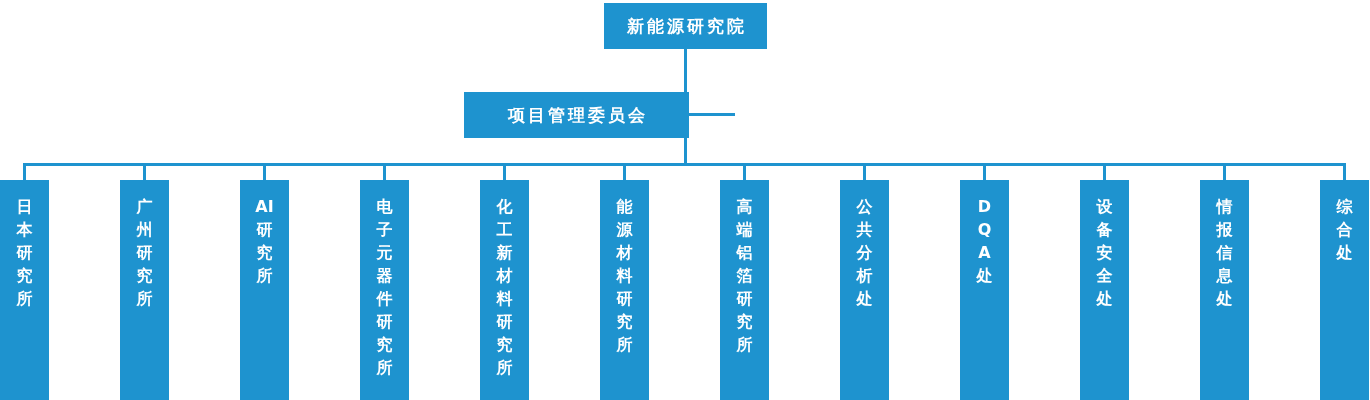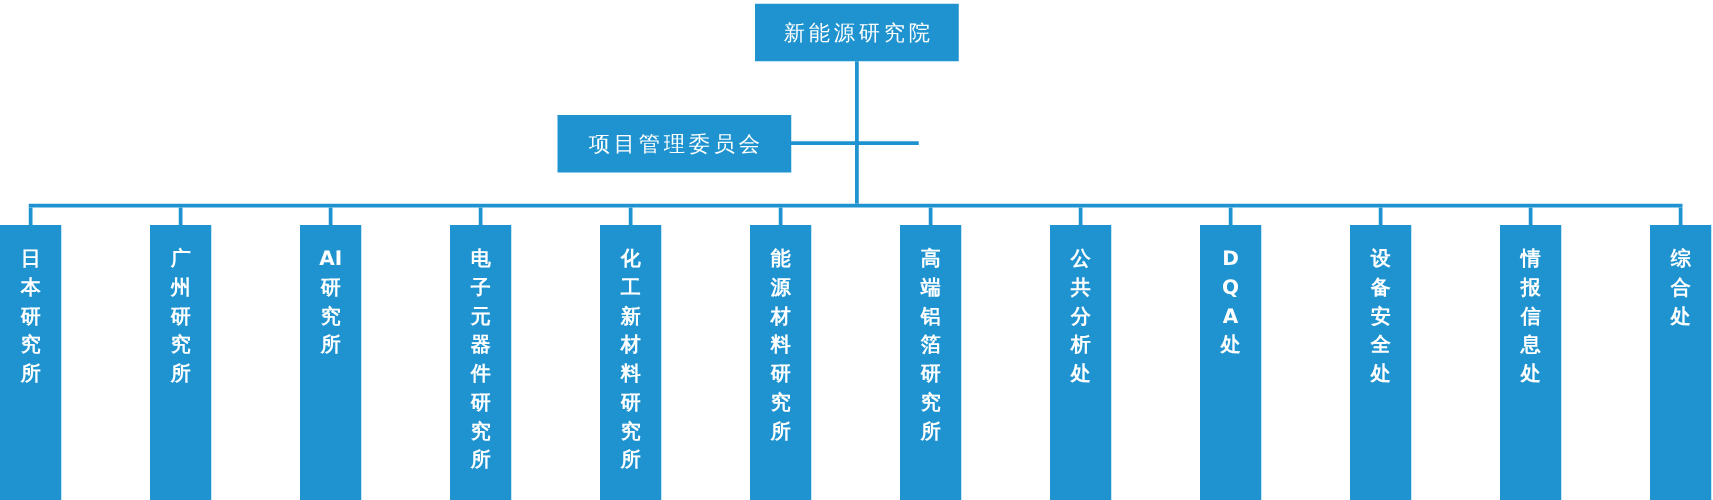--- a/index.html
+++ b/index.html
@@ -17,42 +17,42 @@
     position: relative;
     width: 1370px;
     height: 400px;
     background: var(--bg);
     overflow: hidden;
   }
   .node {
     position: absolute;
     background: var(--blue);
     color: var(--text);
-    font-weight: normal;
+    font-weight: bold;
     display: flex;
     align-items: center;
     justify-content: center;
     box-sizing: border-box;
     text-align: center;
   }
   .node-root {
     left: 604px; top: 3px;
     width: 163px; height: 46px;
     font-size: 17px;
     letter-spacing: 3px;
     text-indent: 3px; 
   }
   .node-committee {
     top: 92px;
     height: 46px;
     font-size: 17px;
     letter-spacing: 3px;
     text-indent: 3px;
   }
-  .node-committee.left  { left: 446px; width: 187px; }
+  .node-committee.left  { left: 464px; width: 225px; }
   .node-committee.right { left: 735px; width: 197px; }
   .line {
     position: absolute;
     background: var(--blue);
   }
   .vline-root      { left: 684px; top: 49px;  width: 3px;   height: 114px; }
   .hline-committee { left: 627px; top: 113px; width: 108px; height: 3px; }
   .hline-main      { left: 23px;  top: 163px; width: 1323px; height: 3px; }
   .drop-line {
     position: absolute;

